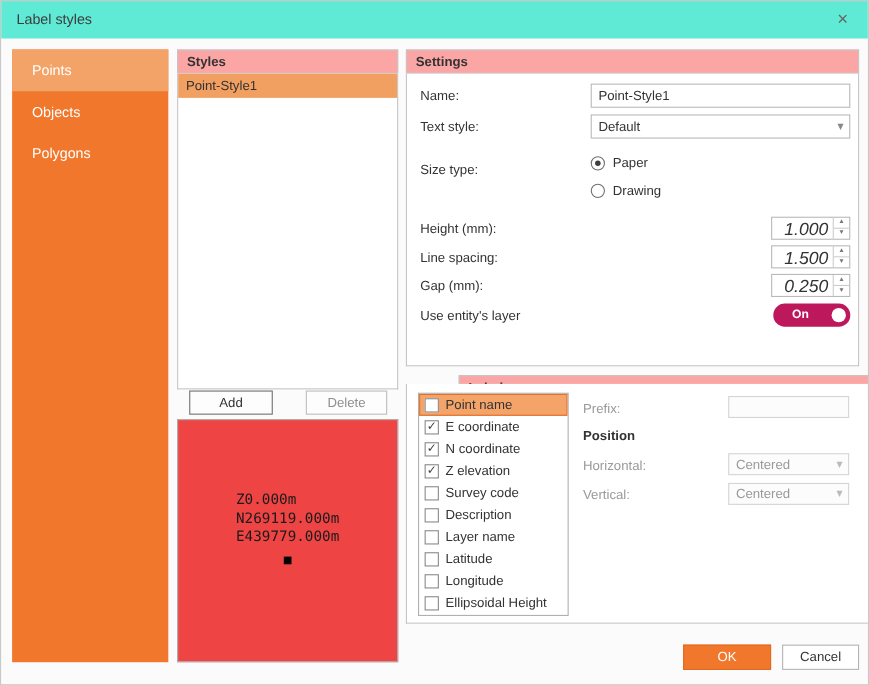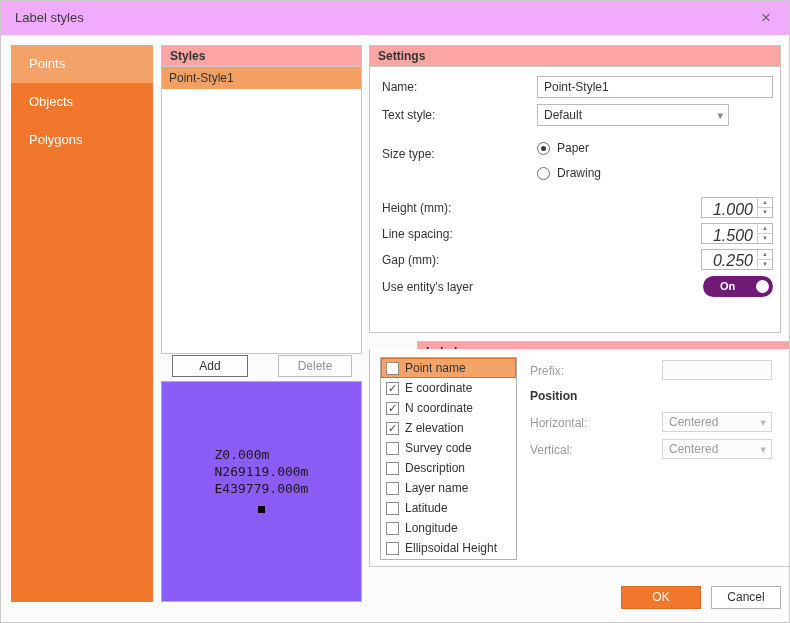--- a/index.html
+++ b/index.html
@@ -2,21 +2,21 @@
 <html><head>
 <meta charset="utf-8">
 <style>
   * { margin:0; padding:0; box-sizing:border-box; }
   html,body { background:#ffffff; }
   body { font-family:"Liberation Sans", sans-serif; }
 
   .dialog { position:relative; width:790px; height:623px; background:#fbfbfb; border:1px solid #c9c9c9; overflow:hidden; }
 
   
-  .titlebar { position:absolute; left:0; top:0; right:0; height:34px; background:#f0abfc; }
+  .titlebar { position:absolute; left:0; top:0; right:0; height:34px; background:#5eead4; }
   .title { position:absolute; left:14px; top:9px; font-size:13px; color:#3c3c3c; }
   .close { position:absolute; right:12px; top:6px; width:22px; height:22px; text-align:center; line-height:22px; font-size:17px; color:#666; cursor:pointer; }
 
   
   .sidebar { position:absolute; left:10px; top:44px; width:142px; height:557px; background:#f0772b; }
   .side-item { height:38px; line-height:38px; padding-left:18px; color:#fff; font-size:13px; cursor:pointer; }
   .side-item.sel { background:#f3a367; }
 
   
   .panel-header { position:absolute; height:22px; background:#fca5a5; border:1px solid #c6c6c6; font-size:12px; font-weight:bold; color:#333; line-height:20px; padding-left:8px; }
@@ -28,21 +28,21 @@
   #styles-list { position:absolute; left:160px; top:66px; width:201px; height:287px; background:#fff; border:1px solid #c6c6c6; border-top:none; }
   .style-item { height:22px; line-height:22px; padding-left:7px; font-size:12px; color:#333; cursor:pointer; }
   .style-item.sel { background:#f2a061; }
 
   
   .btn { position:absolute; height:22px; font-size:12px; text-align:center; line-height:20px; background:#fdfdfd; cursor:pointer; }
   #add-btn { left:171px; top:354px; width:76px; border:1px solid #6f6f6f; color:#333; }
   #delete-btn { left:277px; top:354px; width:74px; border:1px solid #bdbdbd; color:#8f8f8f; }
 
   
-  #preview { position:absolute; left:160px; top:380px; width:201px; height:221px; background:#8b5cf6; border:1px solid #b0b0b0; display:flex; flex-direction:column; align-items:center; padding-top:64px; }
+  #preview { position:absolute; left:160px; top:380px; width:201px; height:221px; background:#ef4444; border:1px solid #b0b0b0; display:flex; flex-direction:column; align-items:center; padding-top:64px; }
   .preview-line { font-family:"DejaVu Sans Mono", monospace; font-size:13px; line-height:17px; color:#1a1a1a; }
   .marker { width:7px; height:7px; background:#000; margin-top:9px; }
 
   
   #settings-body { position:absolute; left:368px; top:66px; width:412px; height:266px; background:#fff; border:1px solid #c6c6c6; border-top:none; }
   .flabel { position:absolute; font-size:12px; color:#333; }
   .flabel.dim { color:#9a9a9a; }
   .textbox { position:absolute; height:22px; border:1px solid #b9b9b9; background:#fff; font-size:12px; color:#333; padding:0 6px; font-family:"Liberation Sans",sans-serif; }
   .dropdown { position:absolute; height:22px; border:1px solid #b9b9b9; background:#fff; font-size:12px; color:#333; line-height:20px; padding-left:6px; cursor:pointer; }
   .dropdown .dd-arrow { position:absolute; right:5px; top:0; color:#888; font-size:11px; }
@@ -56,21 +56,21 @@
   .radio.on::after { content:''; position:absolute; left:3px; top:3px; width:5px; height:5px; border-radius:50%; background:#3f3f3f; }
 
   
   .spinner { position:absolute; width:72px; height:21px; border:1px solid #b9b9b9; background:#fff; display:flex; }
   .spin-val { flex:1; text-align:right; font-size:16px; color:#333; padding:3px 4px 0 0;font-style:italic; }
   .spin-btns { width:15px; border-left:1px solid #ccc; display:flex; flex-direction:column; cursor:pointer; }
   .spin-btns .up, .spin-btns .dn { flex:1; font-size:6px; color:#777; text-align:center; line-height:9px; }
   .spin-btns .up { border-bottom:1px solid #ccc; }
 
   
-  .toggle { position:absolute; left:333px; top:209px; width:70px; height:21px; border-radius:11px; background:#701a75; cursor:pointer; }
+  .toggle { position:absolute; left:333px; top:209px; width:70px; height:21px; border-radius:11px; background:#be185d; cursor:pointer; }
   .toggle-text { position:absolute; left:17px; top:4px; color:#fff; font-size:11px; font-weight:bold; }
   .toggle-knob { position:absolute; right:4px; top:4px; width:13px; height:13px; border-radius:50%; background:#fff; }
 
   
   #labels-body { position:absolute; left:368px; top:348px; width:478px; height:218px; background:#fff; border:1px solid #c6c6c6; border-top:none; }
   #labels-checklist { position:absolute; left:10px; top:8px; width:137px; height:203px; background:#fff; border:1px solid #b0b0b0; overflow:hidden; }
   .label-row { display:flex; align-items:center; gap:6px; height:20px; padding-left:4px; font-size:12px; color:#333; cursor:pointer; border:1px solid transparent; }
   .label-row.sel { background:#f5a469; border:1px solid #df6d26; }
   .checkbox { width:13px; height:13px; border:1px solid #8a8a8a; background:#fff; flex:0 0 13px; font-size:11px; line-height:11px; text-align:center; color:#444; }
 
@@ -110,21 +110,21 @@
       </div>
     <div class="marker"></div>
   </div>
 
   <div class="panel-header" id="settings-header">Settings</div>
   <div id="settings-body">
     <div class="flabel" style="left:12px; top:13px;">Name:</div>
     <input class="textbox" style="left: 167px; top: 9px; width: 236px;" value="Point-Style1">
 
     <div class="flabel" style="left:12px; top:41px;">Text style:</div>
-    <div class="dropdown" style="left:167px; top:37px; width:192px;">
+    <div class="dropdown" style="left:167px; top:37px; width:236px;">
       <span>Default</span>
       <span class="dd-arrow">▾</span>
     </div>
 
     <div class="flabel" style="left:12px; top:80px;">Size type:</div>
     <div id="size-type-group">
         <div class="radio-row">
           <span class="radio on"></span>
           <span>Paper</span>
         </div>

